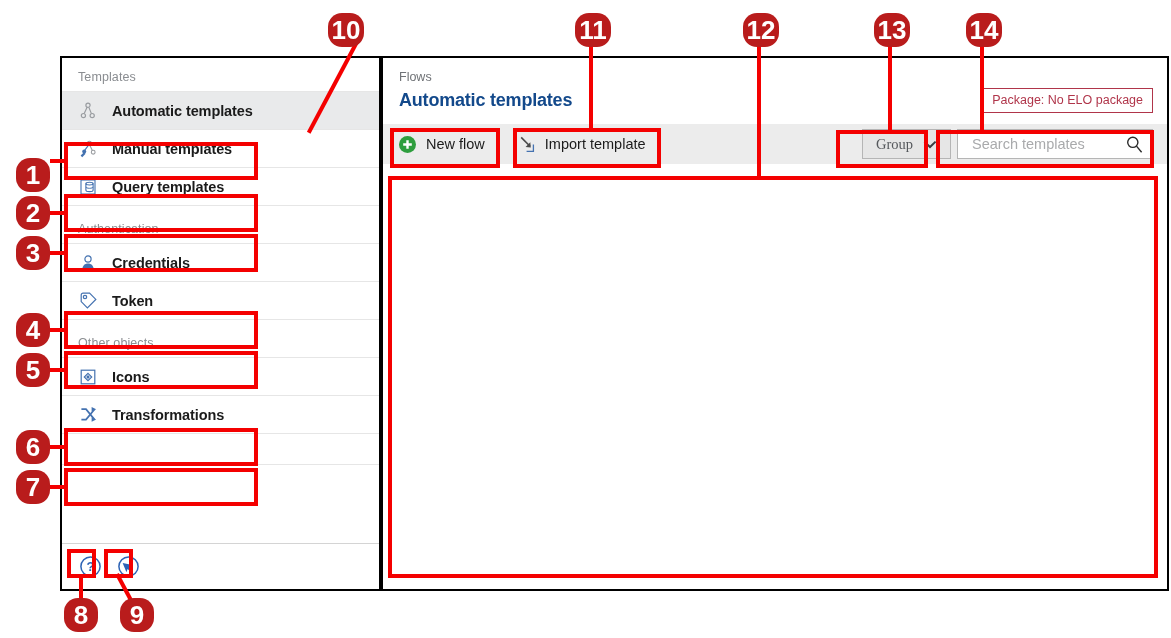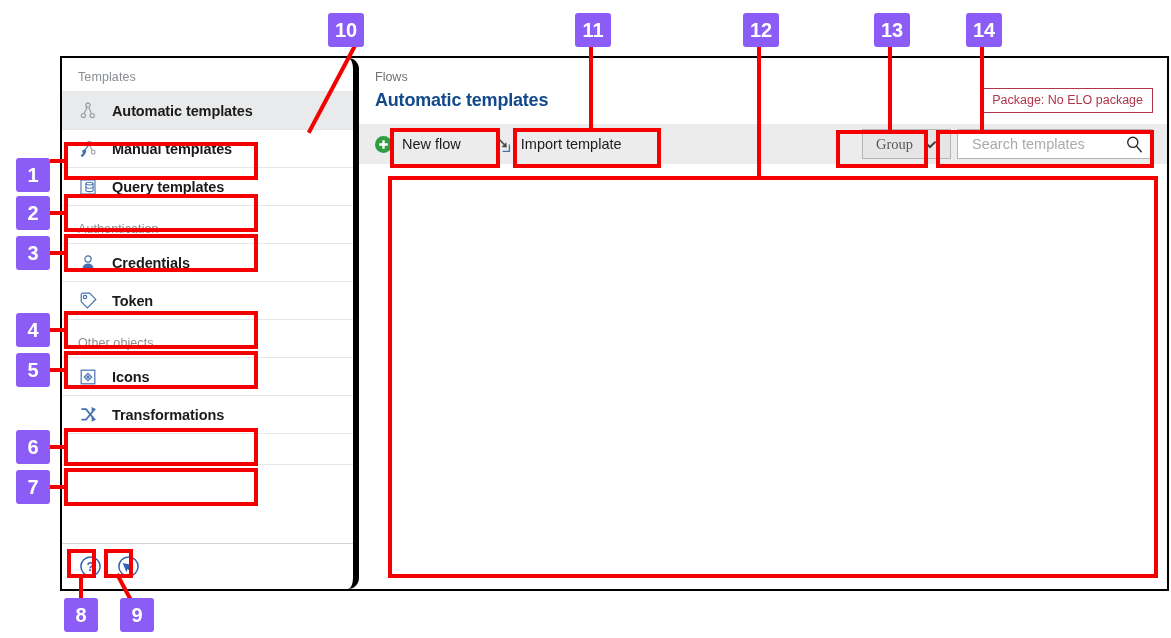--- a/index.html
+++ b/index.html
@@ -23,28 +23,27 @@
     width: 1109px;
     height: 535px;
     border: 2px solid #000000;
     box-sizing: border-box;
     background: #ffffff;
     display: flex;
   }
 
   
   #sidebar {
-    width: 297px;
-    box-sizing: border-box;
-    border-right: 6px solid #000000;
+    width: 321px;
+    box-sizing: border-box;
+    border-right: 4px solid #000000;
     background: #ffffff;
     display: flex;
     flex-direction: column;
     position: relative;
-    border-radius: 11px;
   }
   .sidebar-scroll {
     flex: 1 1 auto;
     overflow: hidden;
   }
   .section-header {
     font-size: 12.5px;
     color: #8a8d91;
     padding: 16px 0 7px 16px;
     letter-spacing: 0.1px;
@@ -213,29 +212,29 @@
     width: 1171px; height: 638px;
     pointer-events: none;
   }
   .ann-box {
     position: absolute;
     border: 4px solid #f40000;
     box-sizing: border-box;
   }
   .ann-badge {
     position: absolute;
-    background: #8b5cf6;
+    background: #b91c1c;
     color: #ffffff;
-    font-size: 20px;
+    font-size: 26px;
     font-weight: bold;
     font-family: "Liberation Sans", sans-serif;
     display: flex;
     align-items: center;
     justify-content: center;
-    border-radius: 3px;
+    border-radius: 14px;
     line-height: 1;
   }
   .ann-line {
     position: absolute;
     background: #f40000;
   }
 </style>
 </head>
 <body>
 

